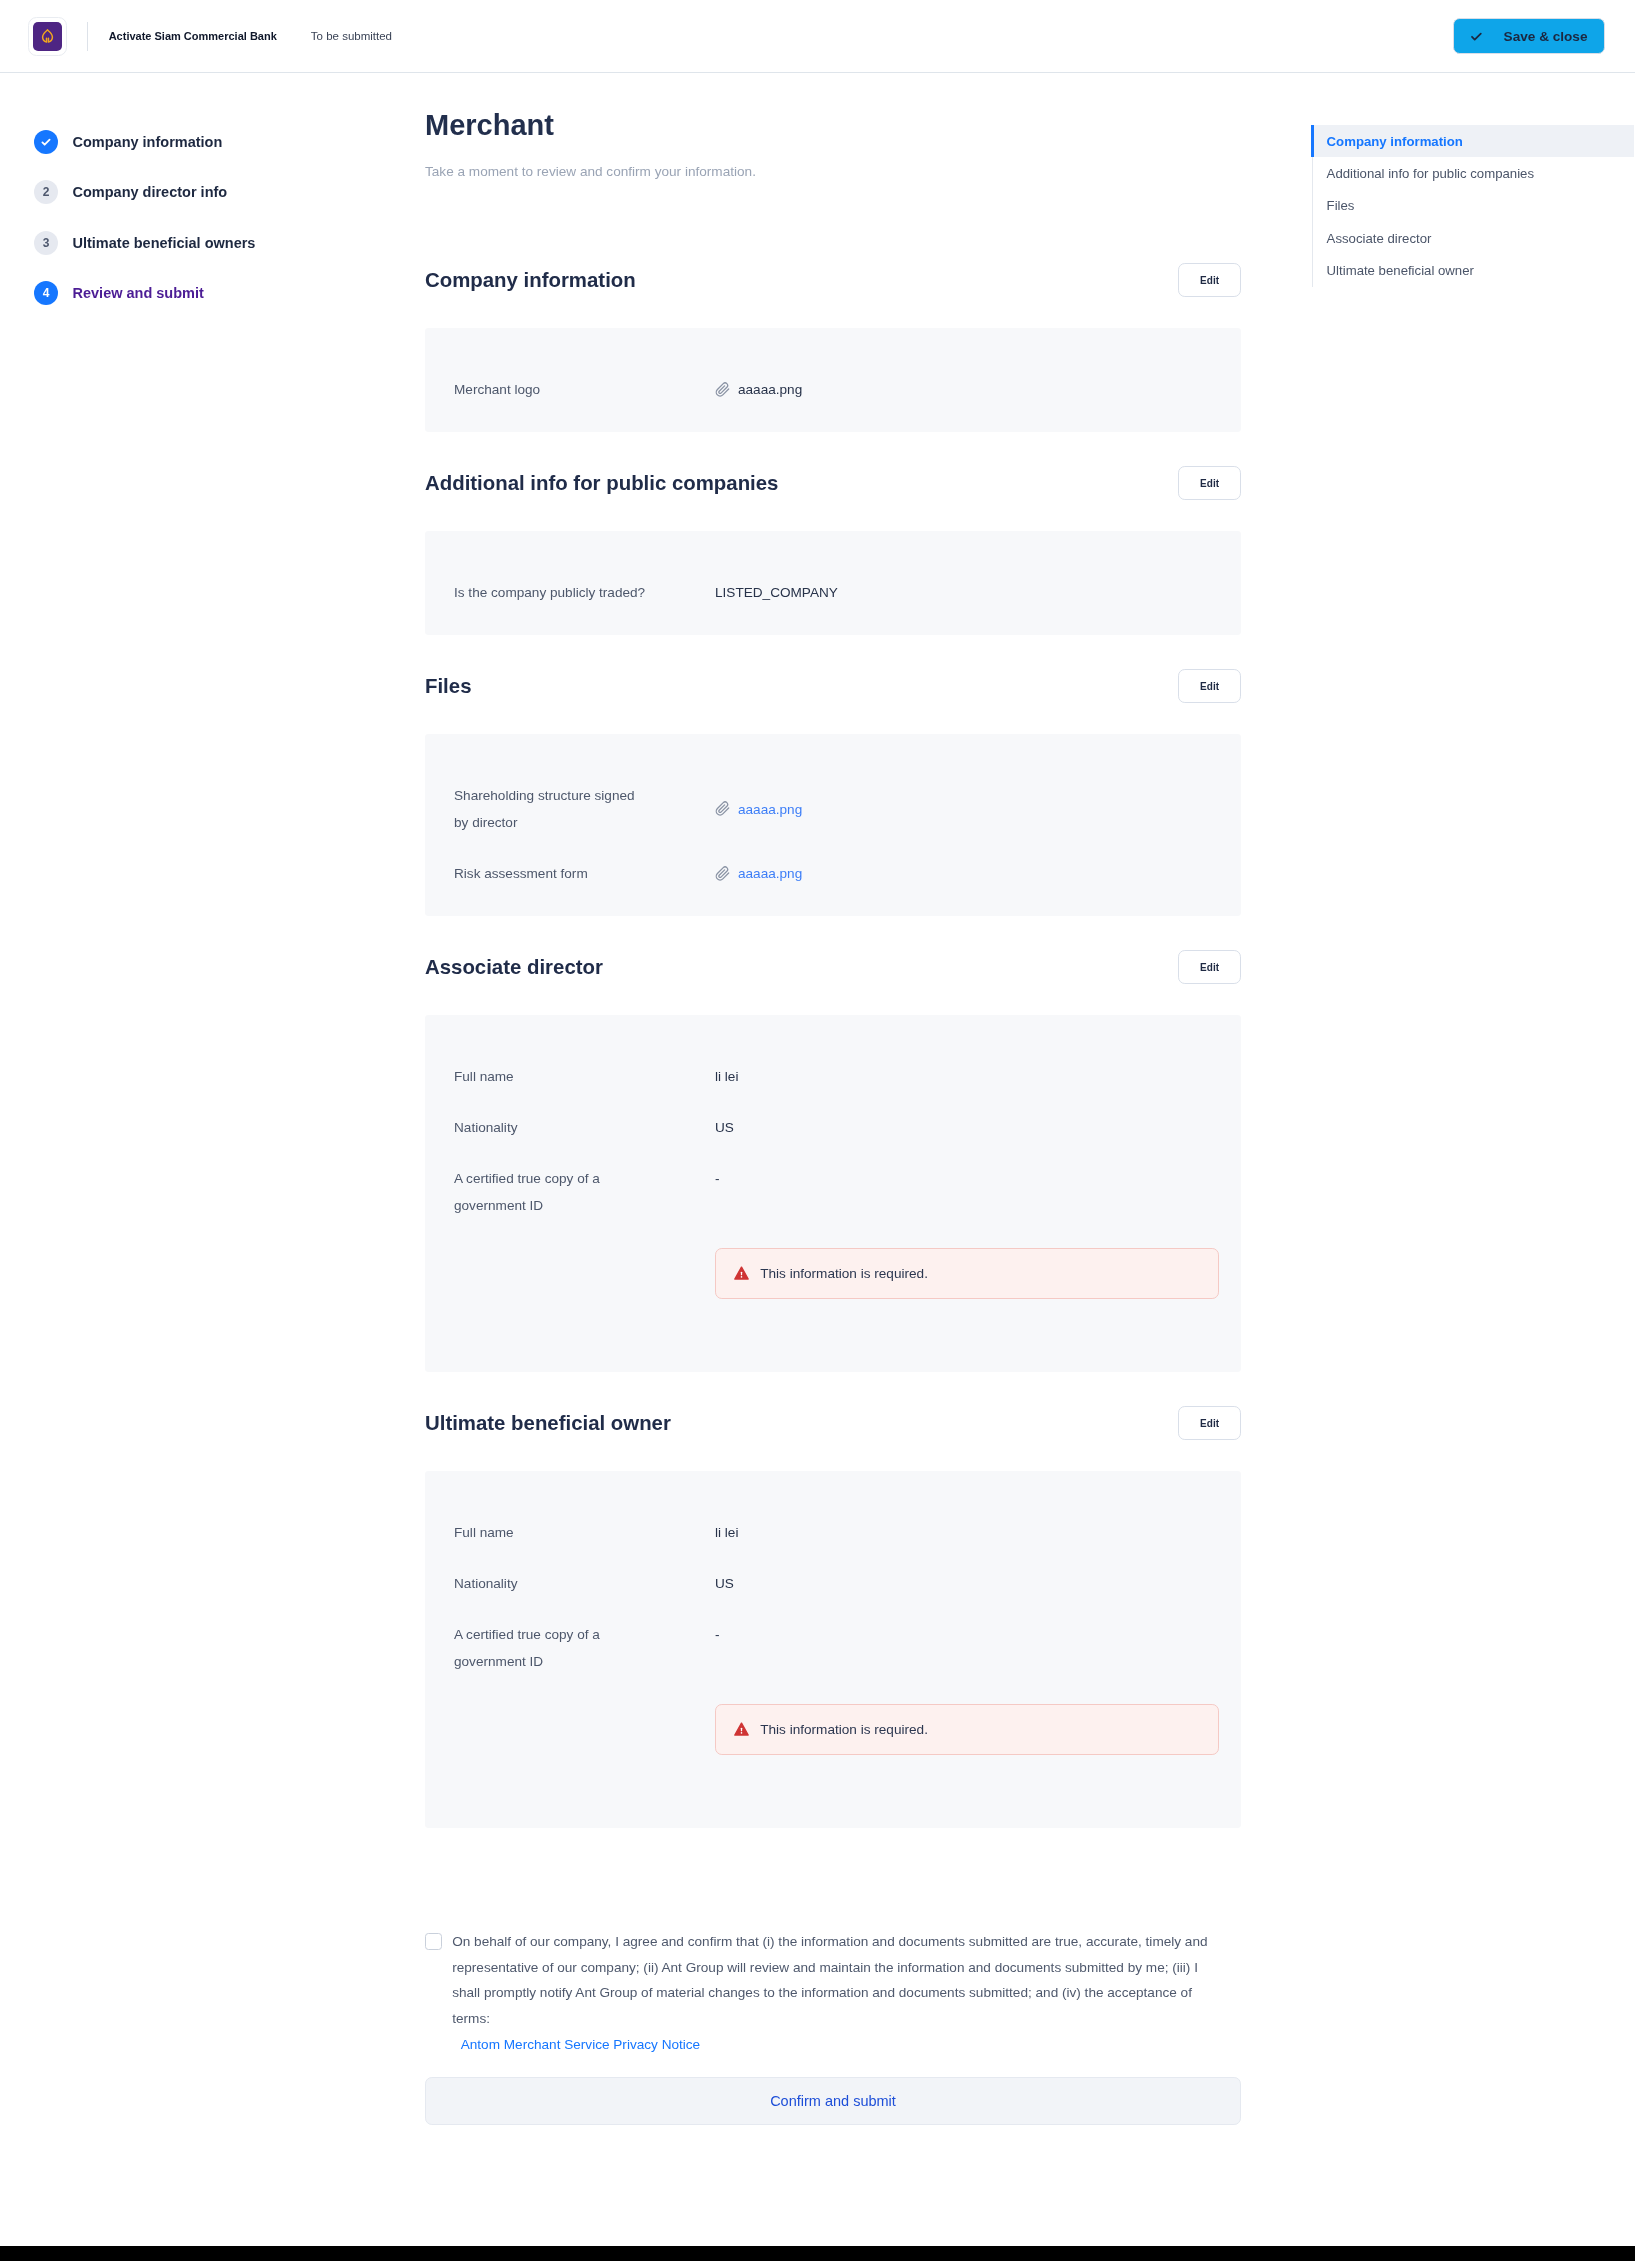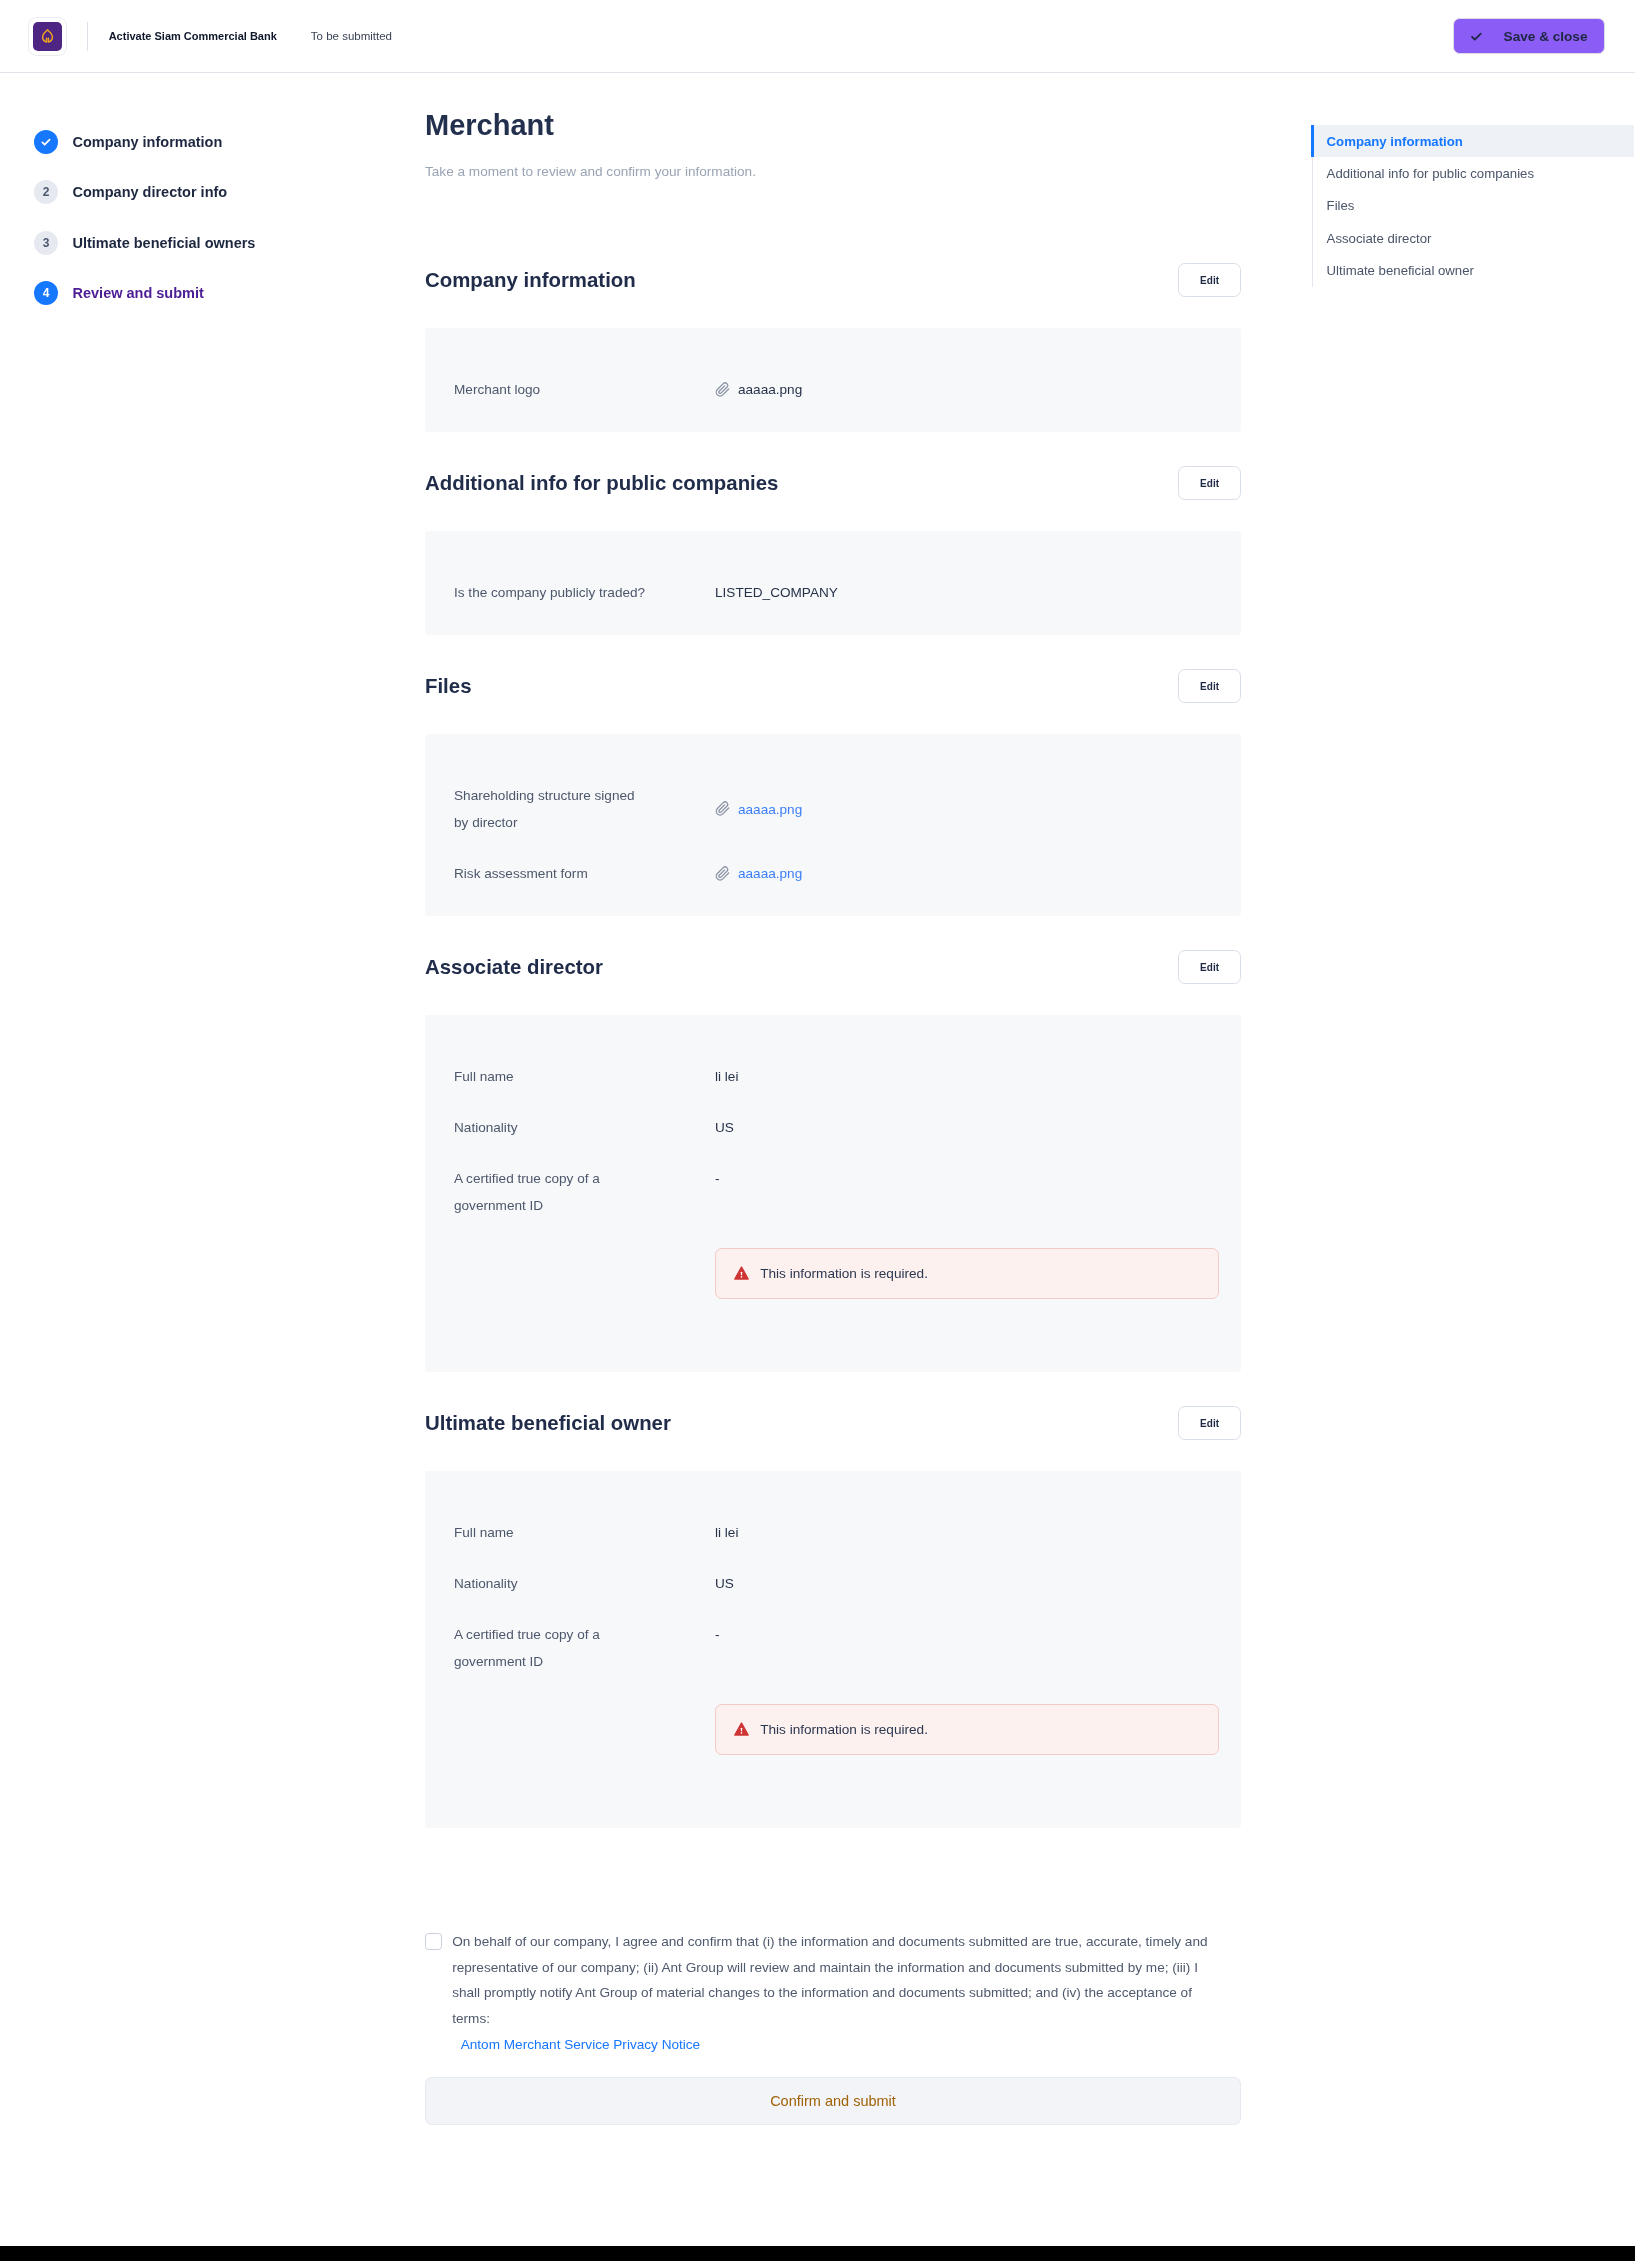--- a/index.html
+++ b/index.html
@@ -17,21 +17,21 @@
   }
   .logo-box { width:39px; height:39px; border:0.9px solid #e9ecf1; border-radius:8.5px;
     display:flex; align-items:center; justify-content:center; }
   .logo { width:29px; height:29px; border-radius:5.1px; background:#4e2583;
     display:flex; align-items:center; justify-content:center; }
   .logo svg { width:19px; height:19px; }
   .topbar-divider { width:0.9px; height:29px; background:#dde2e9; margin:0 20.4px; }
   .app-title { font-size:11px; font-weight:700; color:#0f172a; }
   .status-text { margin-left:34px; font-size:11.5px; color:#3a4356; }
   .save-btn { margin-left:auto; display:flex; align-items:center; gap:21px; height:36px;
-    padding:0 16px; border:0.9px solid #d8dee8; border-radius:6.8px; background:#8b5cf6;
+    padding:0 16px; border:0.9px solid #d8dee8; border-radius:6.8px; background:#0ea5e9;
     font-size:13.6px; font-weight:700; color:#1c2740; cursor:pointer; font-family:inherit; }
   .save-btn svg { width:12.8px; height:12.8px; color:#1c2740; }
 
   
   .steps { position:absolute; left:34px; top:130px; }
   .step { display:flex; align-items:center; gap:14.5px; height:24px; margin-bottom:26.4px; cursor:pointer; }
   .step-badge { width:24px; height:24px; border-radius:50%; background:#e6e9f0; color:#4e586e;
     font-size:12px; font-weight:700; display:flex; align-items:center; justify-content:center; flex:none; }
   .step-badge.filled { background:#1677ff; color:#fff; }
   .step-badge svg { width:12px; height:12px; color:#fff; }
@@ -75,21 +75,21 @@
 
   
   .footer { margin-top:101px; }
   .agree { display:flex; }
   .checkbox { width:17px; height:17px; border:1.3px solid #c9d0db; border-radius:3.4px;
     background:#fff; flex:none; margin-top:4.3px; cursor:pointer; }
   .agree-text { margin-left:10.2px; font-size:13.6px; line-height:25.6px; color:#4f596d; width:775px; }
   .privacy-link { display:inline-block; margin-left:8.5px; margin-top:1.7px; color:#1677ff;
     font-size:13.6px; line-height:24px; cursor:pointer; text-decoration:none; }
   .submit-btn { margin-top:19px; width:100%; height:48px; border-radius:6.8px;
-    background:#f2f4f8; border:0.9px solid #e5e9f0; color:#a16207; font-size:14.5px;
+    background:#f2f4f8; border:0.9px solid #e5e9f0; color:#1d4ed8; font-size:14.5px;
     font-family:inherit; cursor:default; }
 
   .black-bar { position:absolute; left:0; top:2246px; width:1636px; height:15.3px; background:#000; }
 </style>
 </head>
 <body>
 
 <div class="page">
 
   <header class="topbar">

